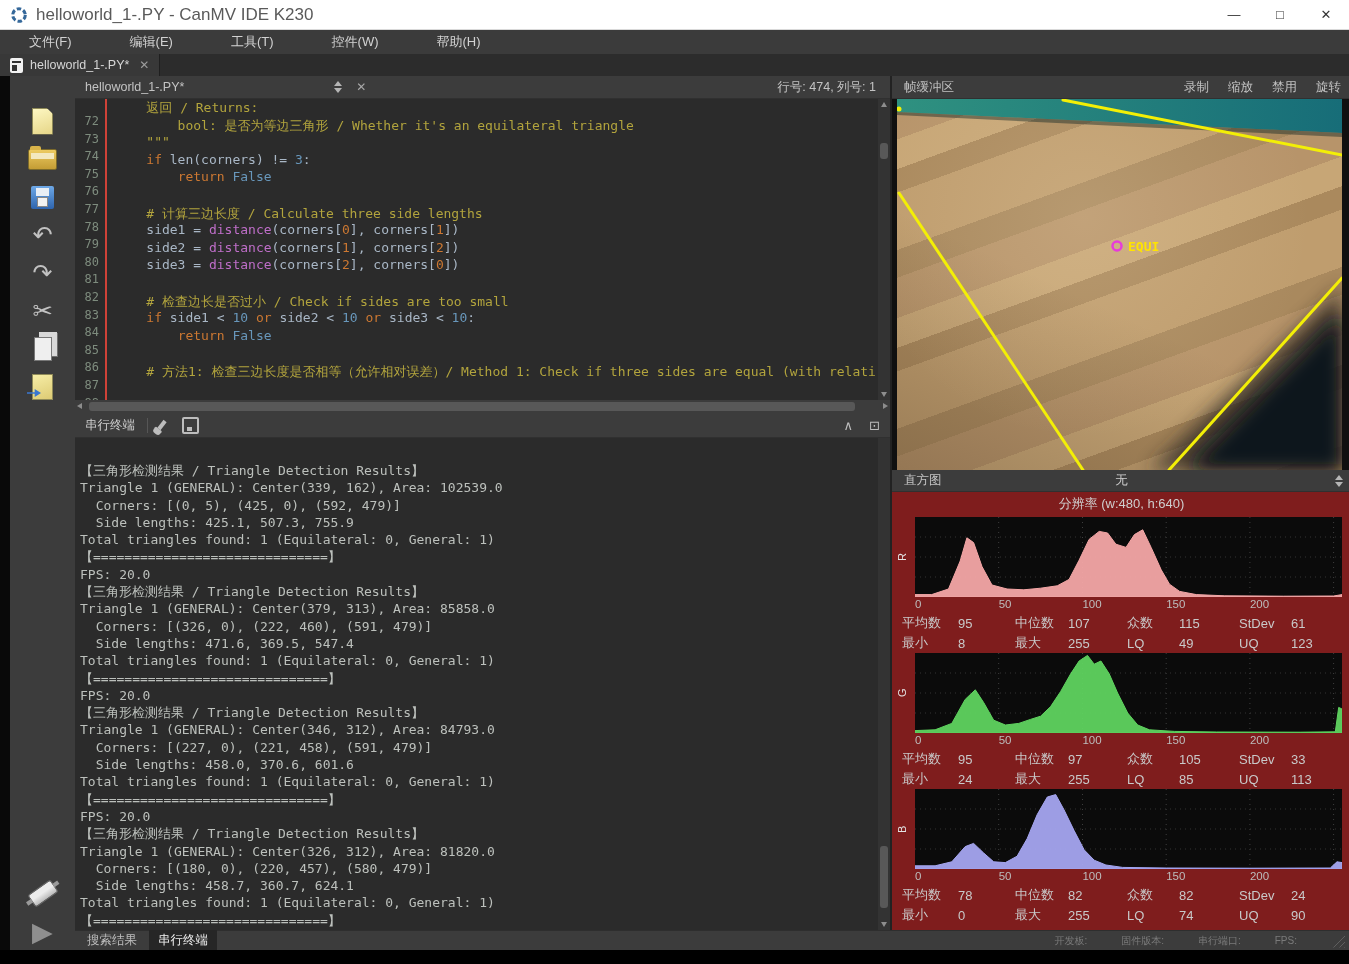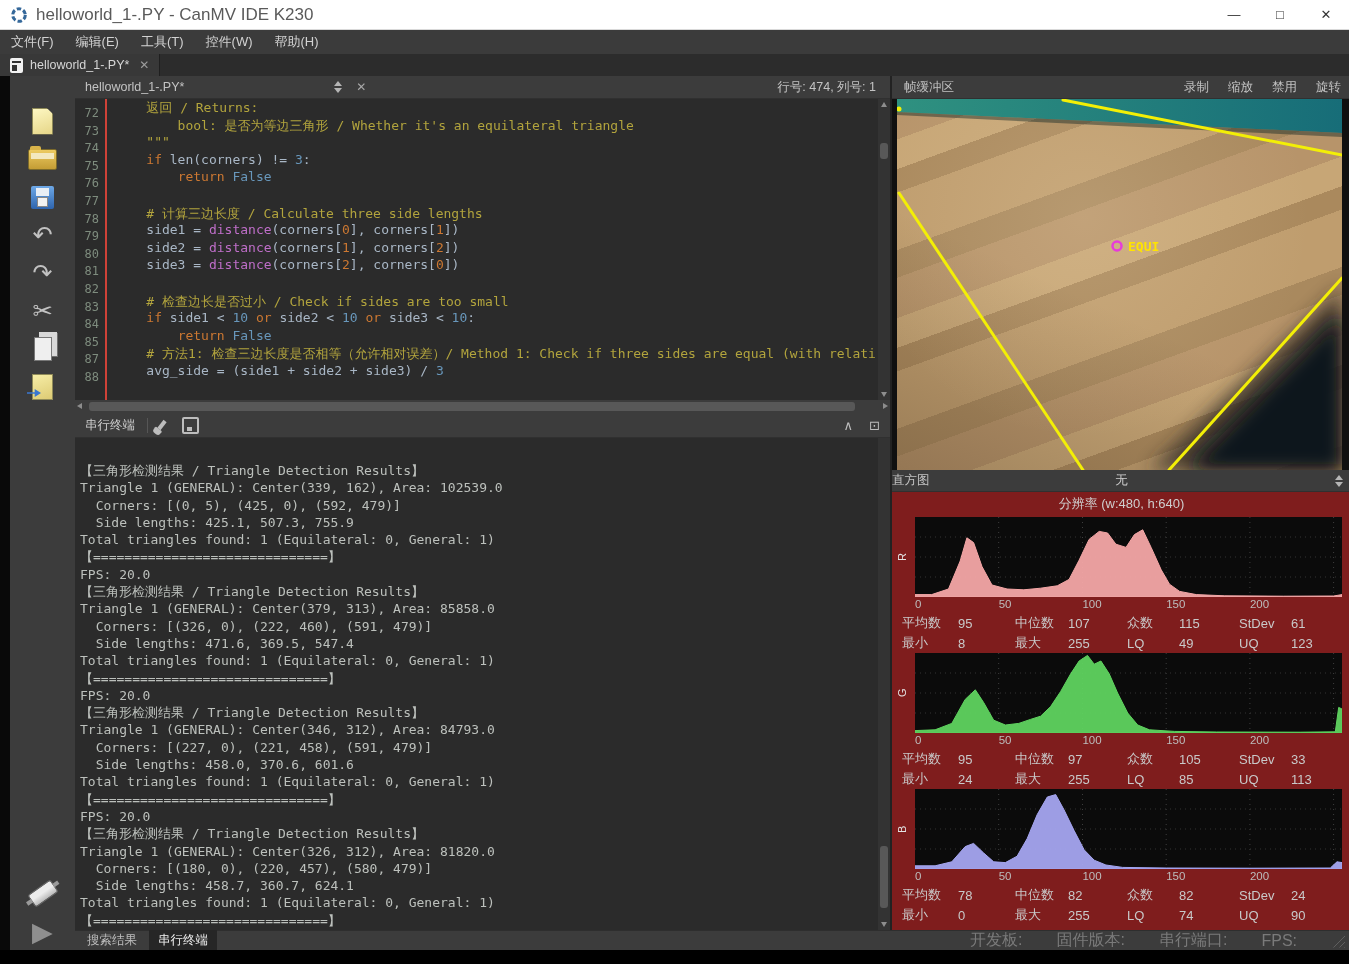--- a/index.html
+++ b/index.html
@@ -7,21 +7,21 @@
        font-family:"Liberation Sans",sans-serif;-webkit-font-smoothing:antialiased;}
   .abs{position:absolute;}
   
   #titlebar{left:0;top:0;width:1349px;height:30px;background:#ffffff;display:flex;align-items:center;border-bottom:1px solid #d9d9d9;box-sizing:border-box;}
   #titlebar .title{color:#5a5a5a;font-size:17px;margin-left:8px;}
   .winbtns{margin-left:auto;display:flex;height:100%;}
   .winbtn{width:46px;display:flex;align-items:center;justify-content:center;color:#333;font-size:13px;}
   #applogo{margin-left:10px;width:18px;height:18px;}
   
   #menubar{left:0;top:30px;width:1349px;height:24px;background:#3b3b3b;display:flex;align-items:center;}
-  .menu-item{color:#d2d2d2;font-size:13px;padding:0 11px;}
+  .menu-item{color:#d2d2d2;font-size:13px;padding:0 29px;}
   
   #tabbar{left:0;top:54px;width:1349px;height:22px;background:#2c2c2c;display:flex;align-items:flex-end;}
   #filetab{height:22px;background:#383838;display:flex;align-items:center;padding:0 10px;border-right:1px solid #1f1f1f;}
   #filetab .lbl{color:#d6d6d6;font-size:12.5px;margin:0 10px 0 7px;}
   #filetab .close{color:#9d9d9d;font-size:12px;}
   .doc-ic{width:13px;height:15px;background:#f2f2f2;border-radius:2px;position:relative;}
   .doc-ic::before{content:"";position:absolute;left:2px;top:3px;right:2px;height:2px;background:#333;}
   .doc-ic::after{content:"";position:absolute;left:2px;top:7px;width:5px;bottom:2px;background:#333;}
   
   #toolstrip{left:0;top:76px;width:75px;height:874px;background:#090909;}
@@ -52,21 +52,21 @@
   #edhdr .caret{margin-left:auto;margin-right:14px;}
   .spin{display:flex;flex-direction:column;gap:2px;margin-left:150px;}
   .spin b{width:0;height:0;border-left:4px solid transparent;border-right:4px solid transparent;}
   .spin .up{border-bottom:5px solid #b5b5b5;}
   .spin .dn{border-top:5px solid #b5b5b5;}
   .hx{color:#a9a9a9;margin-left:14px;font-size:12px;}
   
   #codearea{position:absolute;left:0;top:23px;width:815px;height:301px;background:#2b2b2b;overflow:hidden;}
   #redbar{position:absolute;left:30px;top:0;width:2px;height:100%;background:#cf4238;}
   .cl{height:17.6px;display:flex;font-family:"DejaVu Sans Mono",monospace;font-size:13px;white-space:pre;}
-  .cl .ln{width:24px;text-align:right;color:#7e8c7e;font-size:12px;flex:0 0 auto;padding-top:7px;}
+  .cl .ln{width:24px;text-align:right;color:#7e8c7e;font-size:12px;flex:0 0 auto;padding-top:15px;}
   .cl .ct{margin-left:16px;}
   .c-w{color:#a9b7c6;} .c-o{color:#cc7832;} .c-b{color:#6897bb;} .c-m{color:#bf6ec9;} .c-y{color:#b2a43d;}
   
   .vsb{position:absolute;right:0;width:12px;background:#333333;}
   .vsb .thumb{position:absolute;left:2px;width:8px;background:#585858;border-radius:3px;}
   .tri{width:0;height:0;position:absolute;left:3px;}
   .tri.up{border-left:3.5px solid transparent;border-right:3.5px solid transparent;border-bottom:5px solid #8d8d8d;top:3px;}
   .tri.down{border-left:3.5px solid transparent;border-right:3.5px solid transparent;border-top:5px solid #8d8d8d;bottom:3px;}
   #hscroll{position:absolute;left:0;top:324px;width:815px;height:13px;background:#3c3c3c;}
   #hscroll .thumb{position:absolute;left:14px;top:2px;width:766px;height:9px;background:#585858;border-radius:3px;}
@@ -91,36 +91,36 @@
   #camerawrap{position:absolute;left:0;top:23px;width:459px;height:371px;background:#101010;}
   #camera{position:absolute;left:5px;top:0;width:445px;height:371px;overflow:hidden;}
   #wood{position:absolute;inset:0;
     background:
       radial-gradient(ellipse at 42% 32%, rgba(240,220,185,0.20), rgba(0,0,0,0) 62%),
       linear-gradient(205deg, rgba(0,0,0,0) 55%, rgba(70,52,34,0.30)),
       repeating-linear-gradient(160deg,#b7946a 0 38px,#c7a676 38px 66px,#aa895d 66px 88px,#bf9d6e 88px 142px,#a9895e 142px 168px);}
   #camera svg{position:absolute;inset:0;}
   
   #histbar{position:absolute;left:0;top:394px;width:459px;height:22px;}
-  #histbar .l{}
+  #histbar .l{margin-left:12px;}
   #histbar .mode{position:absolute;left:0;right:0;text-align:center;color:#cfcfcf;}
   #histbar .spin{margin-left:auto;margin-right:8px;}
   #resline{position:absolute;left:0;top:416px;width:459px;height:24px;display:flex;align-items:center;justify-content:center;color:#cfcfcf;font-size:13px;}
   
   .histsec{position:absolute;left:0;width:459px;height:136px;}
   .plot{position:absolute;left:23px;top:0;width:427px;height:80px;background:#0b0b0b;}
   .chan{position:absolute;left:4px;top:30px;width:14px;height:20px;color:#e3e3e3;font-size:11px;writing-mode:vertical-rl;transform:rotate(180deg);text-align:center;}
   .ticks{position:absolute;left:23px;top:80px;width:427px;height:16px;}
   .ticks span{position:absolute;top:1px;color:#bdbdbd;font-size:11.5px;}
   .stats{position:absolute;left:10px;top:96px;width:440px;display:grid;grid-template-columns:56px 57px 53px 59px 52px 60px 52px auto;grid-auto-rows:20px;color:#c9c9c9;font-size:13px;align-items:center;}
   
   #statusbar{left:75px;top:930px;width:1274px;height:20px;background:#3c3c3c;display:flex;align-items:center;border-top:1px solid #2e2e2e;box-sizing:border-box;}
   .sb-tab{font-size:12.5px;color:#bdbdbd;padding:2px 9px;margin-left:3px;}
   .sb-tab.active{background:#262626;color:#efefef;}
-  #sbright{margin-left:auto;display:flex;align-items:center;color:#7a7a7a;font-size:16px;}
+  #sbright{margin-left:auto;display:flex;align-items:center;color:#7a7a7a;font-size:10px;}
   #sbright span{margin-right:34px;}
   #grip{width:14px;height:14px;margin-right:4px;background:repeating-linear-gradient(135deg,rgba(0,0,0,0) 0 3px,#5f5f5f 3px 4px);clip-path:polygon(100% 0,100% 100%,0 100%);}
   #bottomblack{left:0;top:950px;width:1349px;height:14px;background:#000;}
 </style>
 </head>
 <body>
 
 <div id="app">
 
   <div id="titlebar" class="abs">
@@ -207,22 +207,23 @@
           <div class="cl"><span class="ln">76</span><span class="ct"><span class="c-w">        </span><span class="c-o">return </span><span class="c-b">False</span></span></div>
           <div class="cl"><span class="ln">77</span><span class="ct"></span></div>
           <div class="cl"><span class="ln">78</span><span class="ct"><span class="c-w">    </span><span class="c-y"># 计算三边长度 / Calculate three side lengths</span></span></div>
           <div class="cl"><span class="ln">79</span><span class="ct"><span class="c-w">    side1 = </span><span class="c-m">distance</span><span class="c-w">(corners[</span><span class="c-o">0</span><span class="c-w">], corners[</span><span class="c-o">1</span><span class="c-w">])</span></span></div>
           <div class="cl"><span class="ln">80</span><span class="ct"><span class="c-w">    side2 = </span><span class="c-m">distance</span><span class="c-w">(corners[</span><span class="c-o">1</span><span class="c-w">], corners[</span><span class="c-o">2</span><span class="c-w">])</span></span></div>
           <div class="cl"><span class="ln">81</span><span class="ct"><span class="c-w">    side3 = </span><span class="c-m">distance</span><span class="c-w">(corners[</span><span class="c-o">2</span><span class="c-w">], corners[</span><span class="c-o">0</span><span class="c-w">])</span></span></div>
           <div class="cl"><span class="ln">82</span><span class="ct"></span></div>
           <div class="cl"><span class="ln">83</span><span class="ct"><span class="c-w">    </span><span class="c-y"># 检查边长是否过小 / Check if sides are too small</span></span></div>
           <div class="cl"><span class="ln">84</span><span class="ct"><span class="c-w">    </span><span class="c-o">if </span><span class="c-w">side1 &lt; </span><span class="c-b">10</span><span class="c-w"> </span><span class="c-o">or</span><span class="c-w"> side2 &lt; </span><span class="c-b">10</span><span class="c-w"> </span><span class="c-o">or</span><span class="c-w"> side3 &lt; </span><span class="c-b">10</span><span class="c-w">:</span></span></div>
           <div class="cl"><span class="ln">85</span><span class="ct"><span class="c-w">        </span><span class="c-o">return </span><span class="c-b">False</span></span></div>
+          <div class="cl"><span class="ln">86</span><span class="ct"></span></div>
           <div class="cl"><span class="ln">87</span><span class="ct"><span class="c-w">    </span><span class="c-y"># 方法1: 检查三边长度是否相等（允许相对误差）/ Method 1: Check if three sides are equal (with relati</span></span></div>
-          <div class="cl"><span class="ln">88</span><span class="ct"><span class="c-w">    avg_side = (side1 + side2 + side3) / </span><span class="c-b">3</span></span></div>
+          <div class="cl"><span class="ln">88</span></div>
         </div>
       <div class="vsb" style="top:0;height:301px;">
         <span class="tri up"></span>
         <div class="thumb" style="top:44px;height:16px;"></div>
         <span class="tri down"></span>
       </div>
     </div>
 
     <div id="hscroll">
       <span class="tl"></span>

